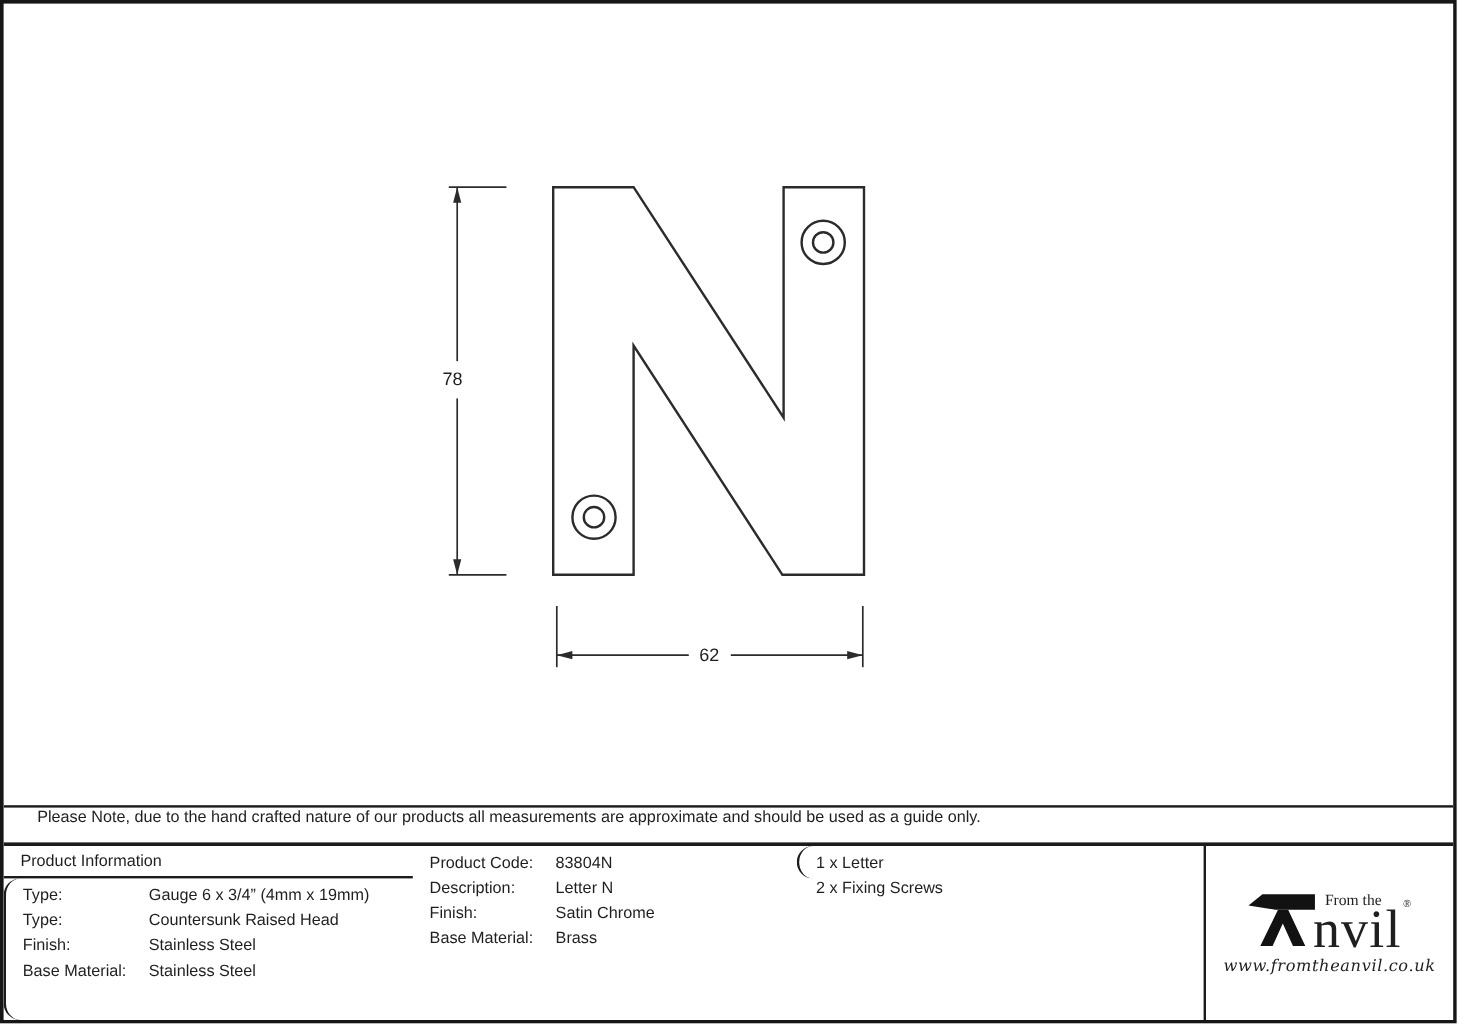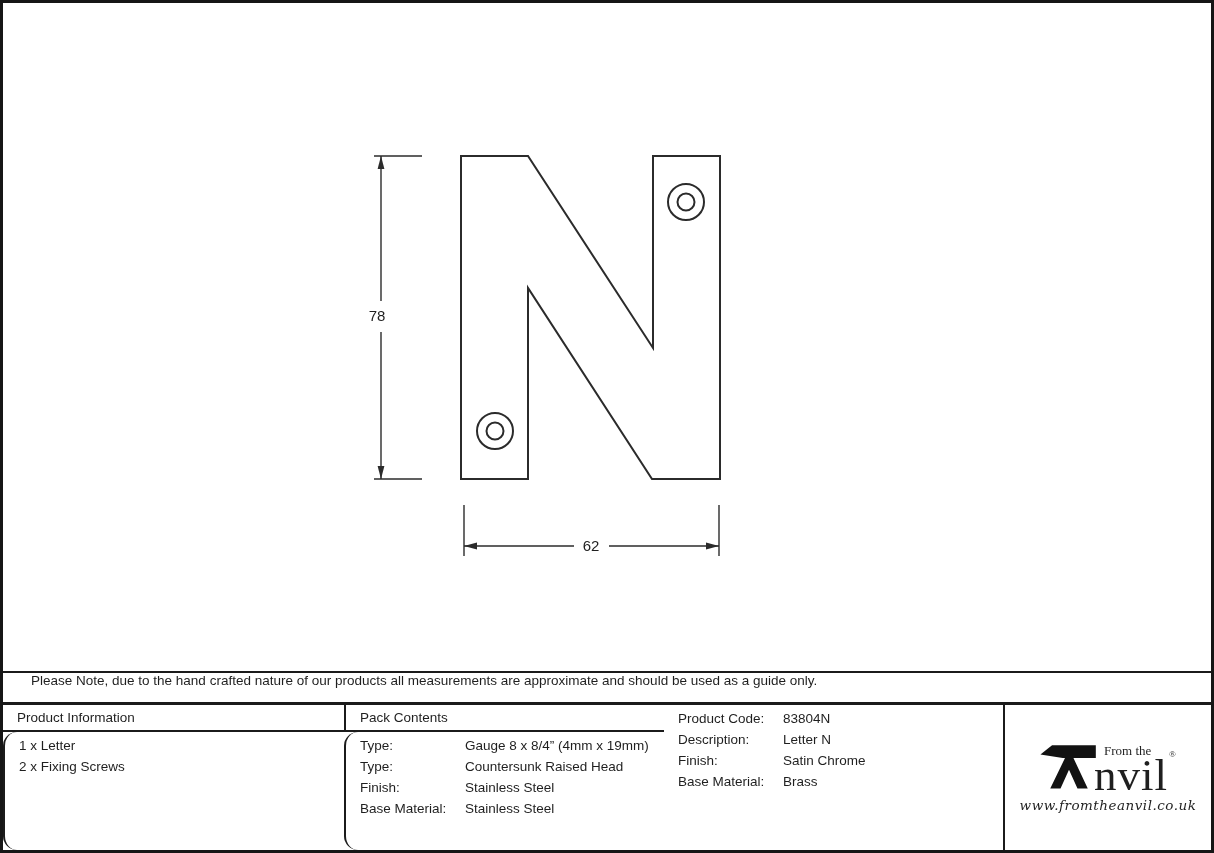--- a/index.html
+++ b/index.html
@@ -125,23 +125,20 @@
 
   <div class="note-row">
     <span>Please Note, due to the hand crafted nature of our products all measurements are approximate and should be used as a guide only.</span>
   </div>
 
   <div class="spec-table">
 
     <div class="cell hdr">
       <span>Product Information</span>
     </div>
-    <div class="cell hdr bl">
-      <span>Pack Contents</span>
-    </div>
 
     <div class="cell logo-cell">
       <div class="brand">
         <svg class="anvil-ic" width="58" height="50" viewBox="0 0 64 56">
           <path fill="#121212" d="M0,14 L13,3.5 L62,3.5 L62,18 L25,18 Z"></path>
           <path fill="#121212" d="M27.5,18 L37,18 L53,52 L41.5,52 L32,31 L22.5,52 L11,52 Z"></path>
         </svg>
         <div class="brand-txt">
           <span class="from-the">From the</span>
           <span class="nvil"><span>nvil</span><span class="reg">®</span></span>
@@ -170,21 +167,21 @@
     </div>
 
     <div class="cell bdy bl">
       <div>1 x Letter</div>
       <div>2 x Fixing Screws</div>
     </div>
 
     <div class="cell bdy bl">
       <div class="kv">
         <span class="k">Type:</span>
-        <span class="v">Gauge 8 x 8/4” (4mm x 19mm)</span>
+        <span class="v">Gauge 6 x 3/4” (4mm x 19mm)</span>
       </div>
       <div class="kv">
         <span class="k">Type:</span>
         <span class="v">Countersunk Raised Head</span>
       </div>
       <div class="kv">
         <span class="k">Finish:</span>
         <span class="v">Stainless Steel</span>
       </div>
       <div class="kv">

